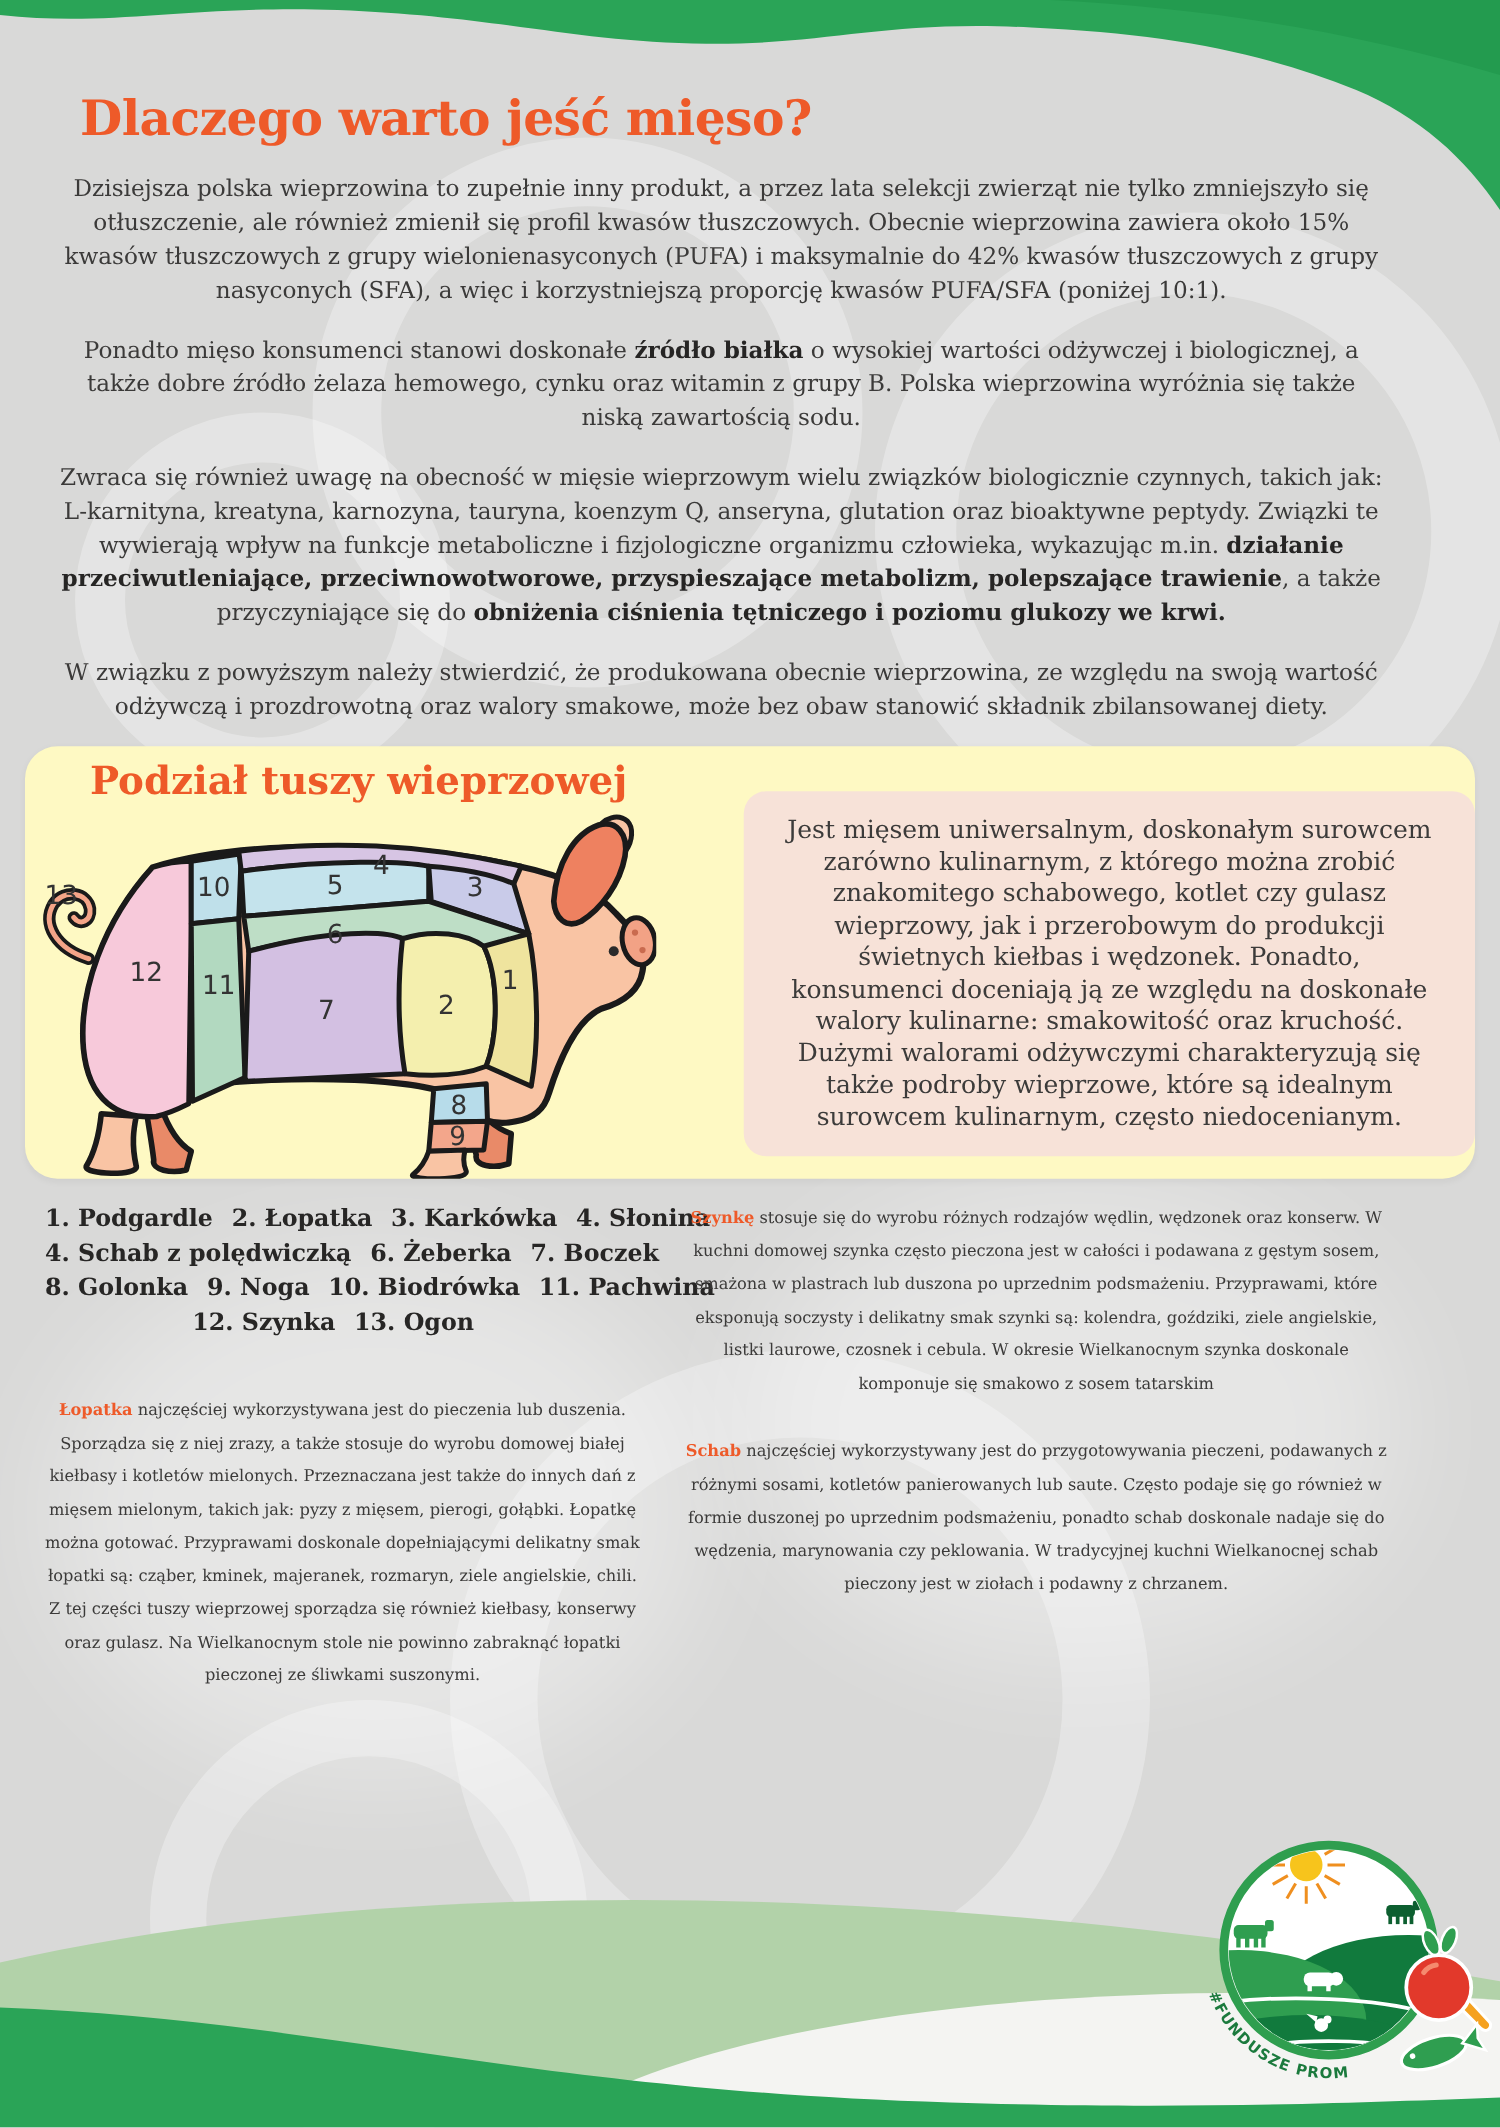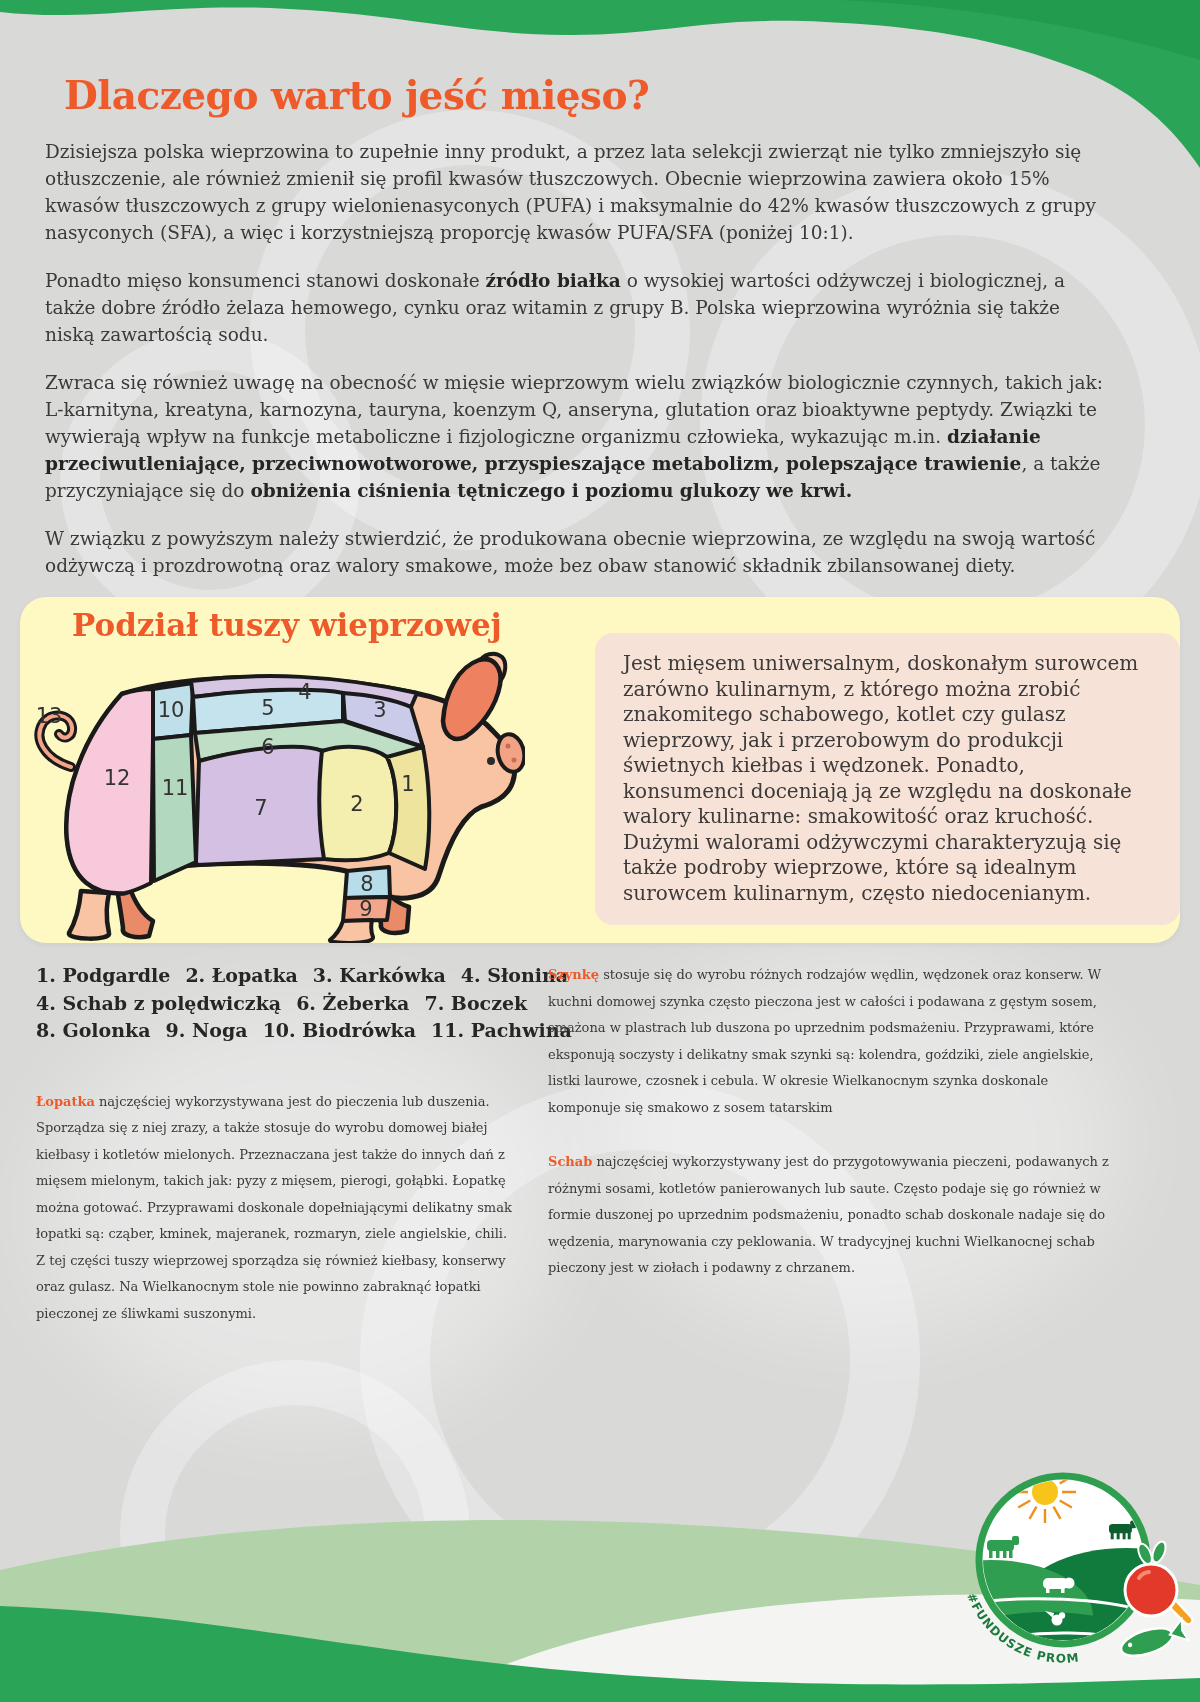--- a/index.html
+++ b/index.html
@@ -1,18 +1,18 @@
 <!DOCTYPE html>
 <html lang="pl"><head>
 <meta charset="utf-8">
 <style>
   html,body{margin:0;padding:0;}
   body{background:#bbb;}
   .page{position:relative;width:1200px;height:1702px;background:#d9d9d8;overflow:hidden;
-        font-family:"DejaVu Serif","Liberation Serif",serif;color:#3b3a39;}
+        font-family:"DejaVu Serif","Liberation Serif",serif;color:#3b3a39;text-align:center;}
   svg{display:block;}
   .abs{position:absolute;}
 
   
   .wm{position:absolute;border-radius:50%;border:55px solid rgba(255,255,255,.30);pointer-events:none;}
   .wm-blob{position:absolute;border-radius:50%;background:rgba(255,255,255,.35);filter:blur(45px);pointer-events:none;}
 
   
   .title{left:64px;top:72px;font-size:39px;font-weight:bold;color:#ee5a29;letter-spacing:-.5px;}
   .intro{left:45px;top:138px;width:1064px;font-size:18.5px;line-height:27px;}
@@ -143,20 +143,23 @@
       <div class="legend">
         <div class="line">
           <span>1. Podgardle</span><span>2. Łopatka</span><span>3. Karkówka</span><span>4. Słonina</span>
         </div>
         <div class="line">
           <span>4. Schab z polędwiczką</span><span>6. Żeberka</span><span>7. Boczek</span>
         </div>
         <div class="line">
           <span>8. Golonka</span><span>9. Noga</span><span>10. Biodrówka</span><span>11. Pachwina</span>
         </div>
+        <div class="line">
+          <span>12. Szynka</span><span>13. Ogon</span>
+        </div>
       </div>
       <p class="cut-par"><span class="lead">Łopatka</span><span> najczęściej wykorzystywana jest do pieczenia lub duszenia. Sporządza się z niej zrazy, a także stosuje do wyrobu domowej białej kiełbasy i kotletów mielonych. Przeznaczana jest także do innych dań z mięsem mielonym, takich jak: pyzy z mięsem, pierogi, gołąbki. Łopatkę można gotować. Przyprawami doskonale dopełniającymi delikatny smak łopatki są: cząber, kminek, majeranek, rozmaryn, ziele angielskie, chili. Z tej części tuszy wieprzowej sporządza się również kiełbasy, konserwy oraz gulasz. Na Wielkanocnym stole nie powinno zabraknąć łopatki pieczonej ze śliwkami suszonymi.</span></p>
     </div>
     <div class="col-r">
       <p class="cut-par"><span class="lead">Szynkę</span><span> stosuje się do wyrobu różnych rodzajów wędlin, wędzonek oraz konserw. W kuchni domowej szynka często pieczona jest w całości i podawana z gęstym sosem, smażona w plastrach lub duszona po uprzednim podsmażeniu. Przyprawami, które eksponują soczysty i delikatny smak szynki są: kolendra, goździki, ziele angielskie, listki laurowe, czosnek i cebula. W okresie Wielkanocnym szynka doskonale komponuje się smakowo z sosem tatarskim</span></p>
       <p class="cut-par"><span class="lead">Schab</span><span> najczęściej wykorzystywany jest do przygotowywania pieczeni, podawanych z różnymi sosami, kotletów panierowanych lub saute. Często podaje się go również w formie duszonej po uprzednim podsmażeniu, ponadto schab doskonale nadaje się do wędzenia, marynowania czy peklowania. W tradycyjnej kuchni Wielkanocnej schab pieczony jest w ziołach i podawny z chrzanem.</span></p>
     </div>
   </div>
 
   <svg class="abs bottom-waves" width="1200" height="282" viewBox="0 0 1200 282" preserveAspectRatio="none">

